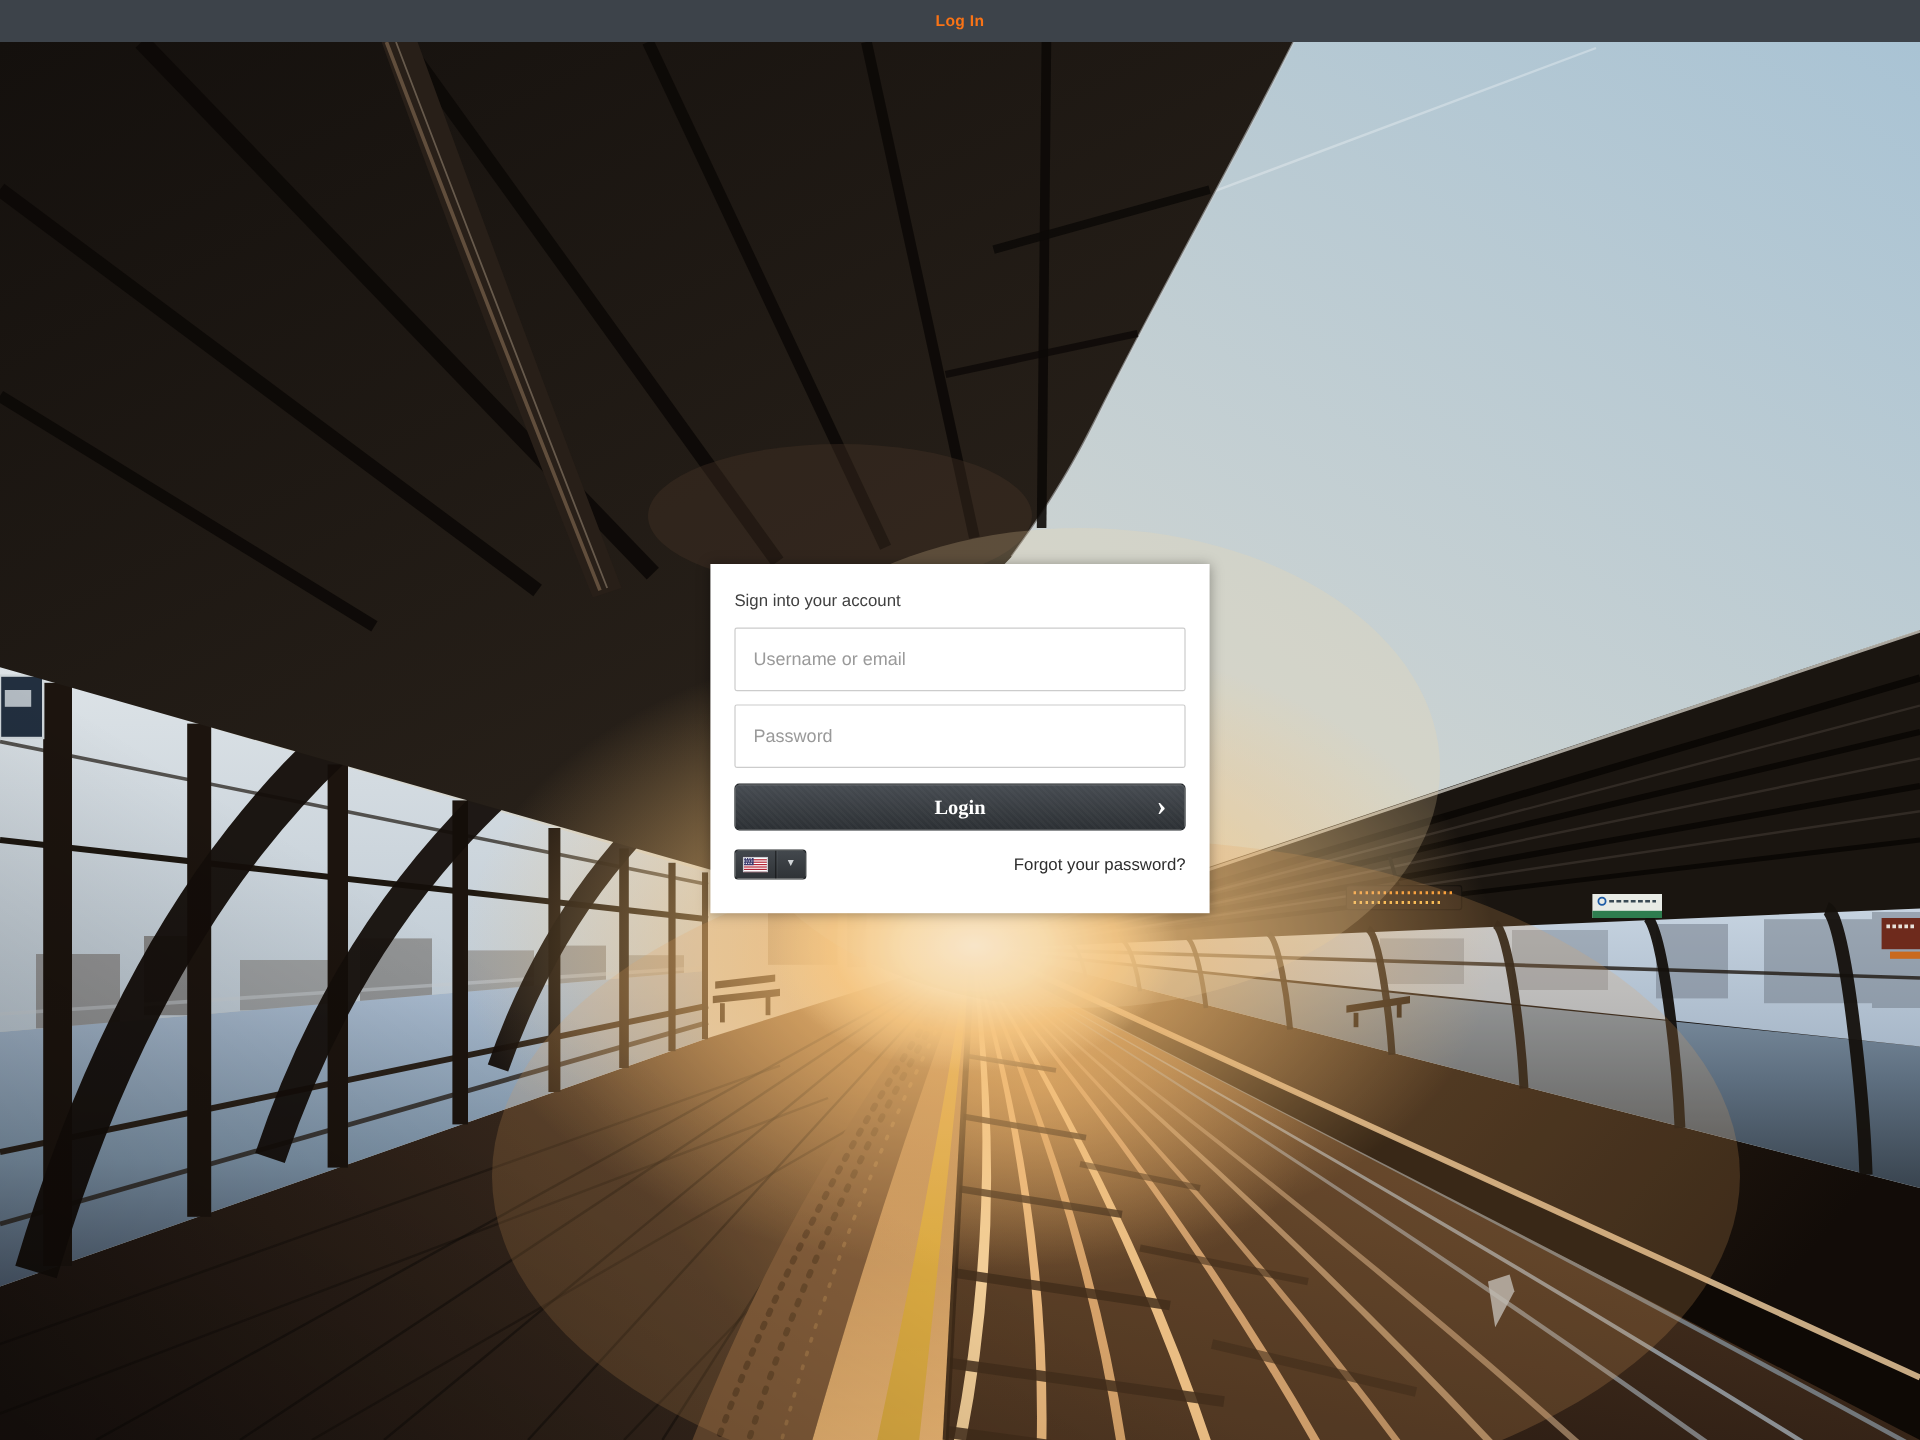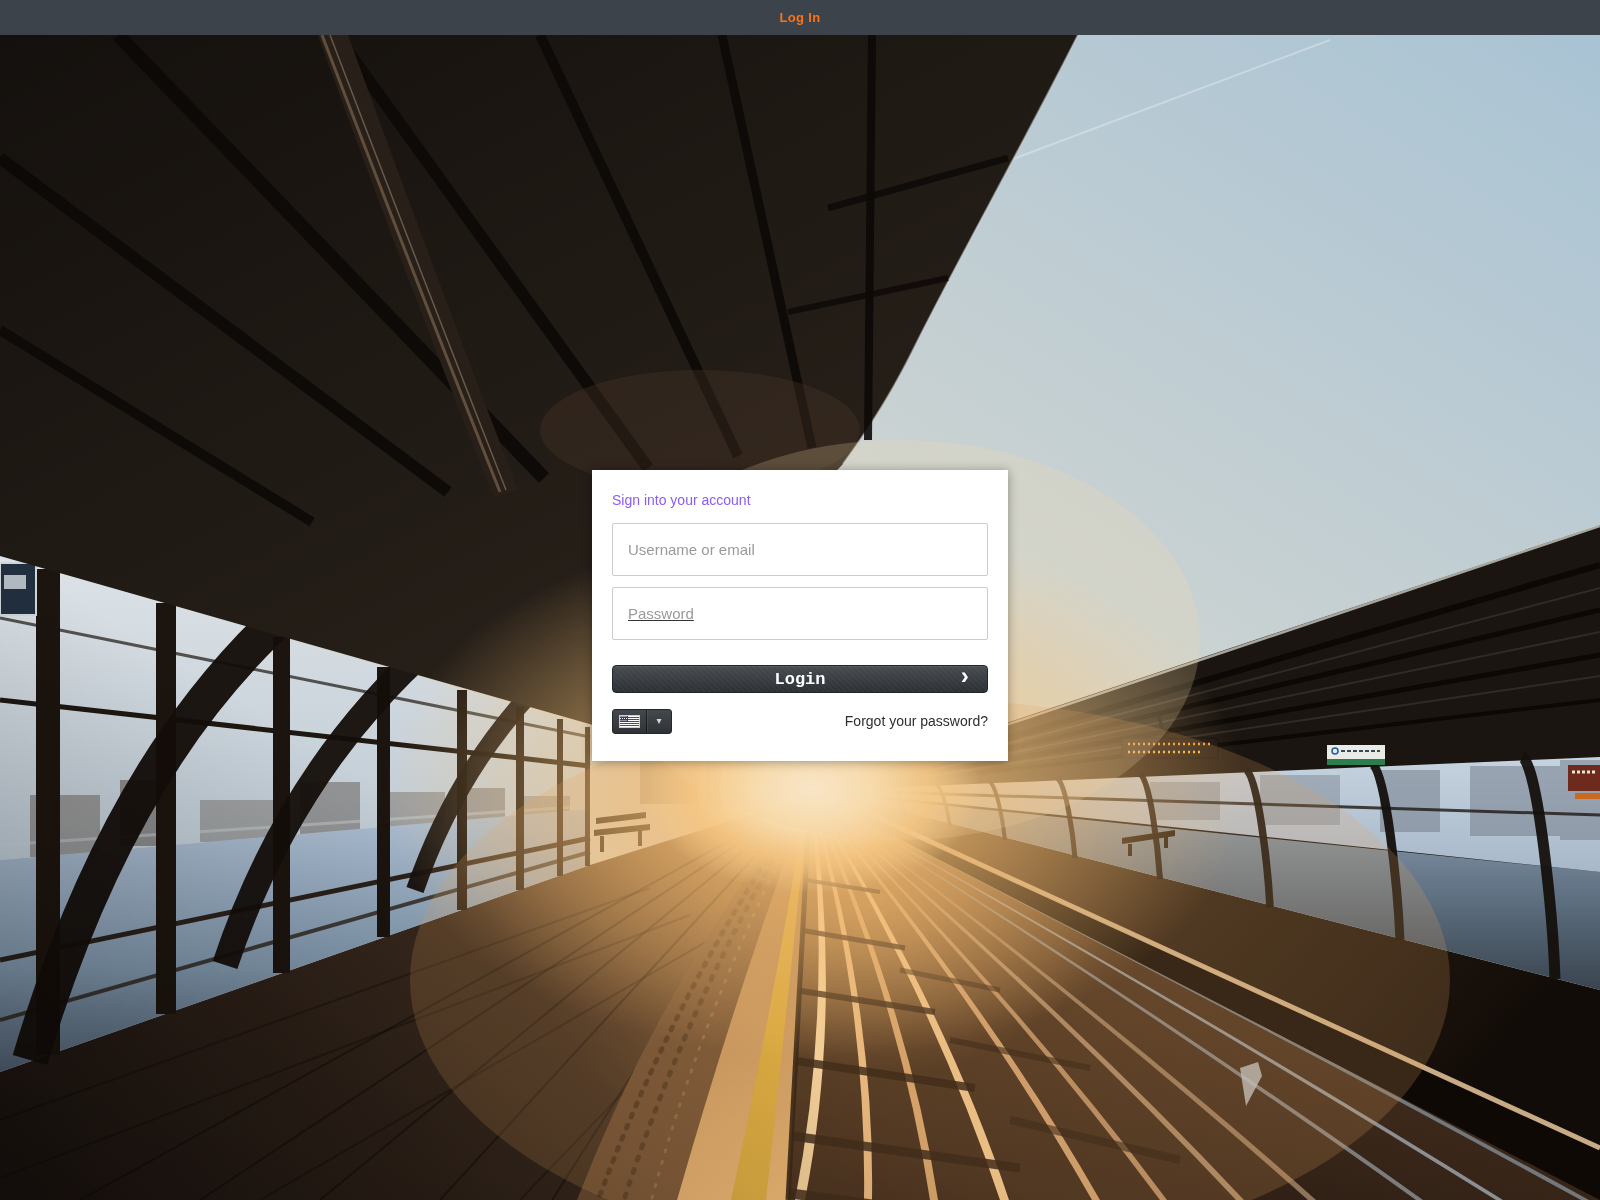--- a/index.html
+++ b/index.html
@@ -8,35 +8,35 @@
   
   .topbar{position:absolute;left:0;top:0;width:1600px;height:35px;
           background:#3d434a;z-index:30;display:flex;align-items:center;justify-content:center;}
   .topbar-title{color:#f97316;font-size:13px;font-weight:bold;letter-spacing:.3px;}
   
   .scene{position:absolute;left:0;top:0;width:1600px;height:1200px;z-index:1;}
   
   .card{position:absolute;left:592px;top:470px;width:416px;height:291px;
         background:#ffffff;z-index:40;box-sizing:border-box;
         padding:22px 20px 26px 20px;box-shadow:0 1px 10px rgba(0,0,0,.35);}
-  .card-heading{font-size:14px;color:#8b5cf6;margin:0 0 15px 0;font-weight:400;}
+  .card-heading{font-size:14px;color:#404040;margin:0 0 15px 0;font-weight:400;}
   .field{display:block;width:100%;height:53px;box-sizing:border-box;
          border:1px solid #cccccc;border-radius:2px;background:#fff;
          padding:2px 15px;font-size:15px;color:#333;font-family:"Liberation Sans",sans-serif;
          outline:none;}
   .field::placeholder{color:#9a9a9a;opacity:1;}
   .field-user{margin-bottom:11px;}
-  .field-pass{margin-bottom:25px;text-decoration:underline;}
-  .login-btn{position:relative;display:block;width:100%;height:28px;border-radius:4px;
+  .field-pass{margin-bottom:13px;}
+  .login-btn{position:relative;display:block;width:100%;height:39px;border-radius:4px;
              border:1px solid #212529;cursor:pointer;box-sizing:border-box;
              background:
                repeating-linear-gradient(45deg,rgba(255,255,255,.025) 0 2px,rgba(0,0,0,0) 2px 4px),
                linear-gradient(#474c52,#2c3034);
              box-shadow:inset 0 1px 0 rgba(255,255,255,.08);
-             color:#fff;font-size:17px;font-weight:bold;font-family:Liberation Mono, monospace;
+             color:#fff;font-size:17px;font-weight:bold;font-family:Liberation Serif, serif;
              margin-bottom:15px;}
   .login-btn .chevron{position:absolute;right:15px;top:50%;transform:translateY(-54%);
                       font-size:24px;font-weight:bold;color:#fff;line-height:1;}
   .card-foot{display:flex;align-items:center;justify-content:space-between;height:26px;}
   .lang-select{display:inline-flex;align-items:stretch;height:25px;width:60px;
                border:1px solid #24282b;border-radius:3px;cursor:pointer;
                background:linear-gradient(#43484d,#2f3337);box-sizing:border-box;}
   .lang-flag-seg{width:33px;display:flex;align-items:center;justify-content:center;}
   .lang-divider{width:1px;background:rgba(0,0,0,.55);box-shadow:1px 0 0 rgba(255,255,255,.07);}
   .lang-caret-seg{flex:1;display:flex;align-items:center;justify-content:center;}

